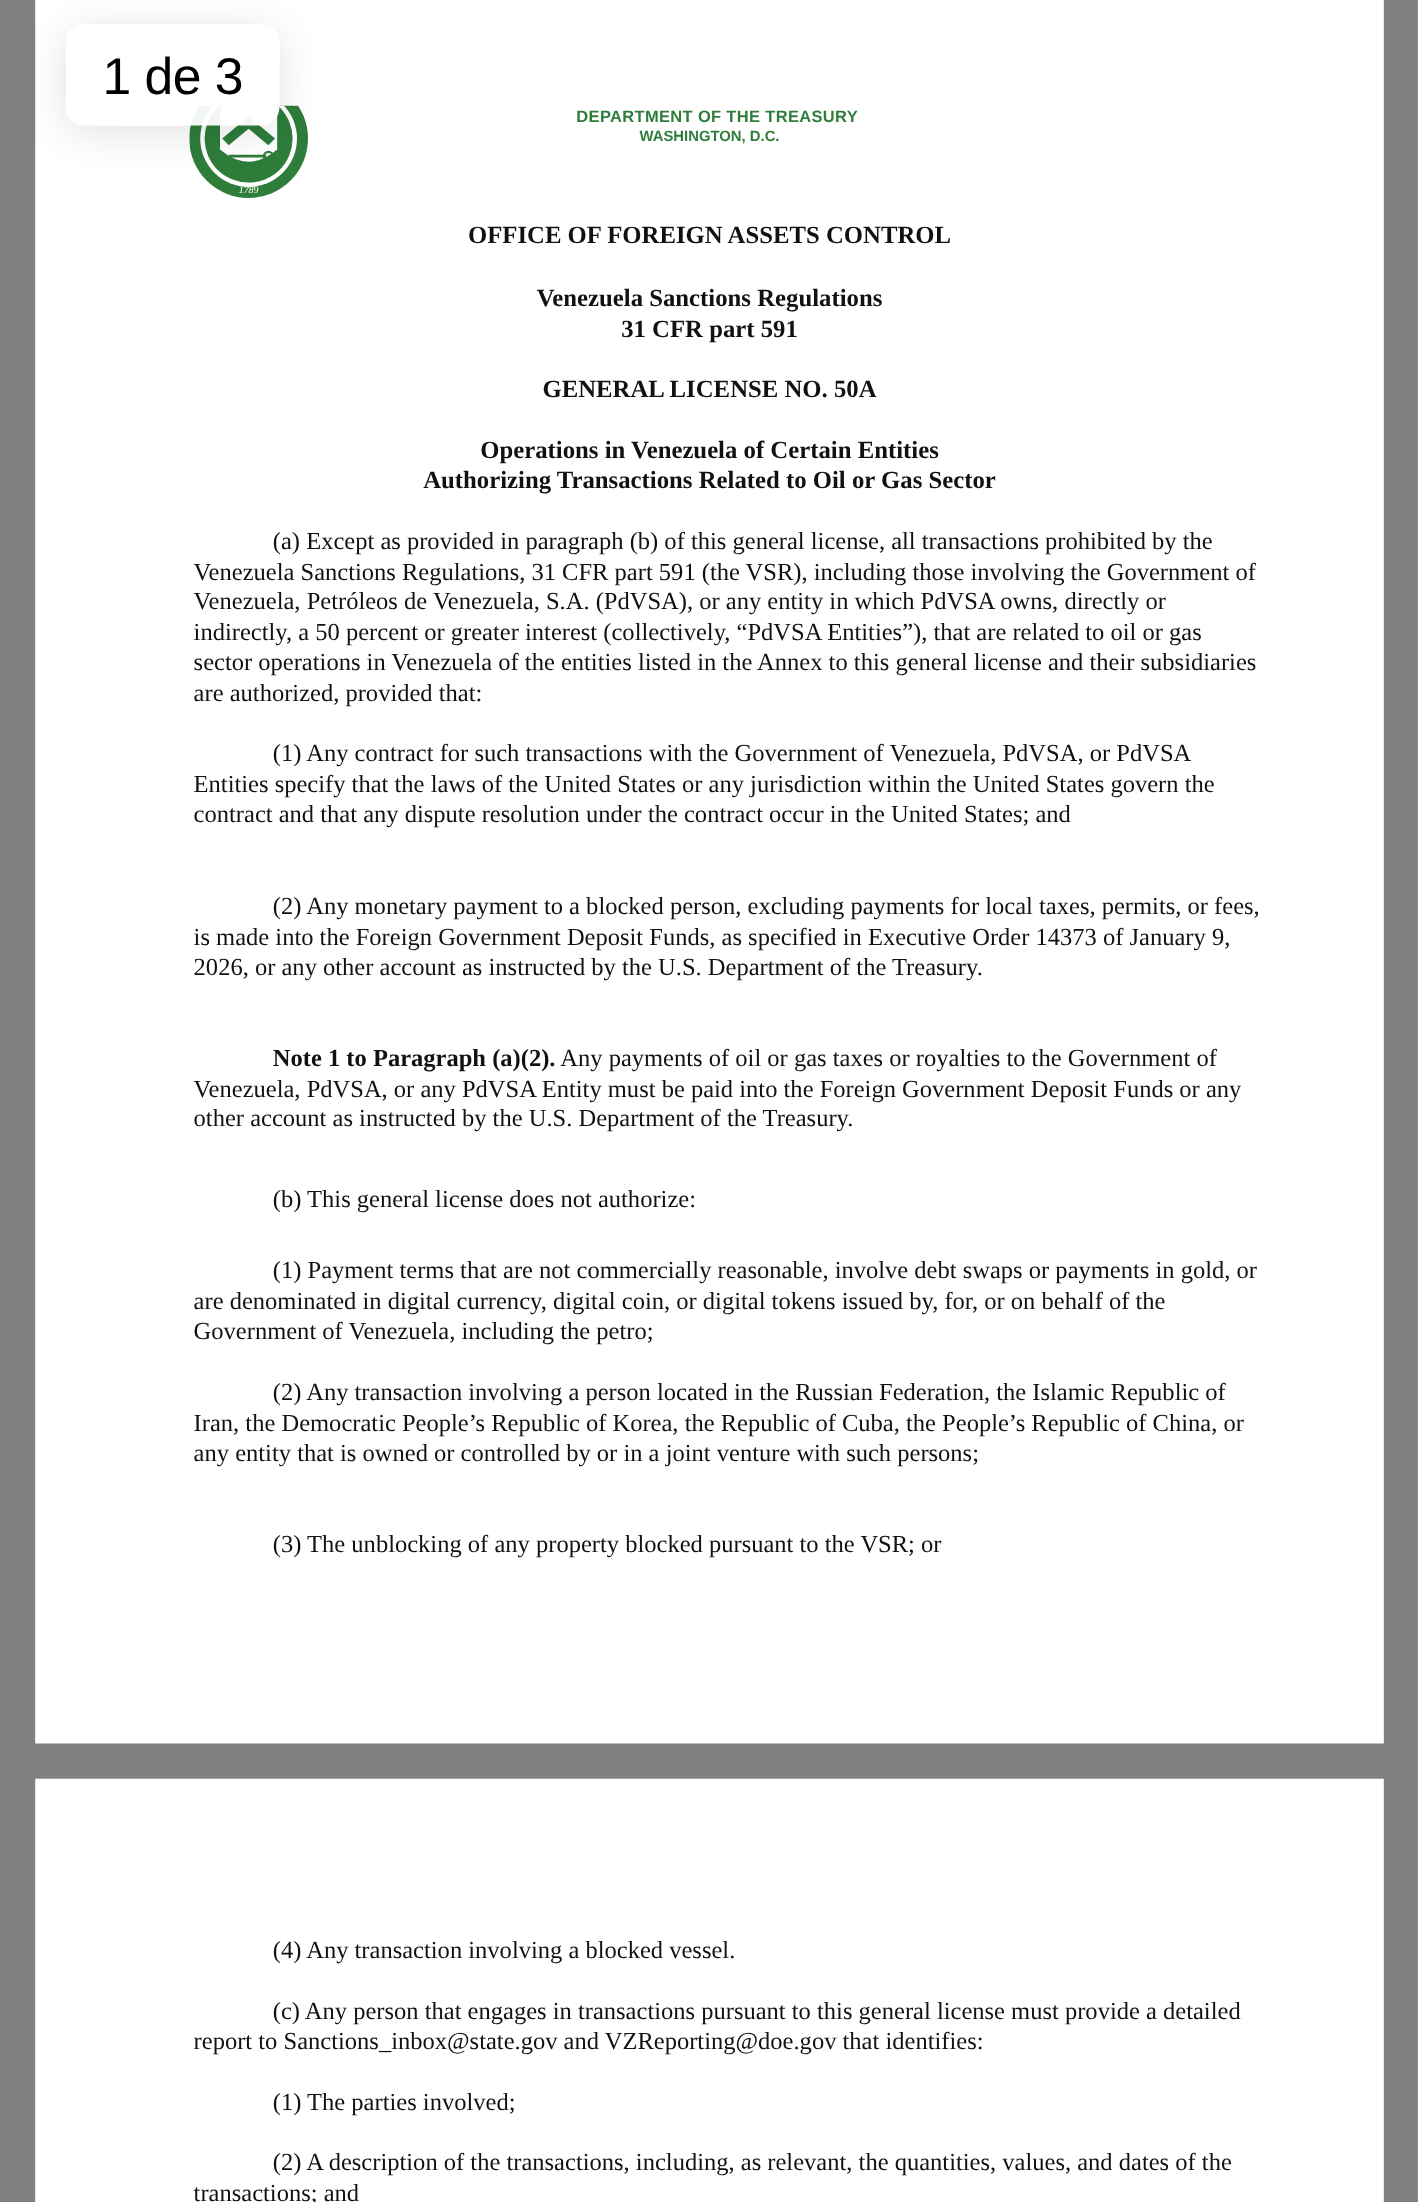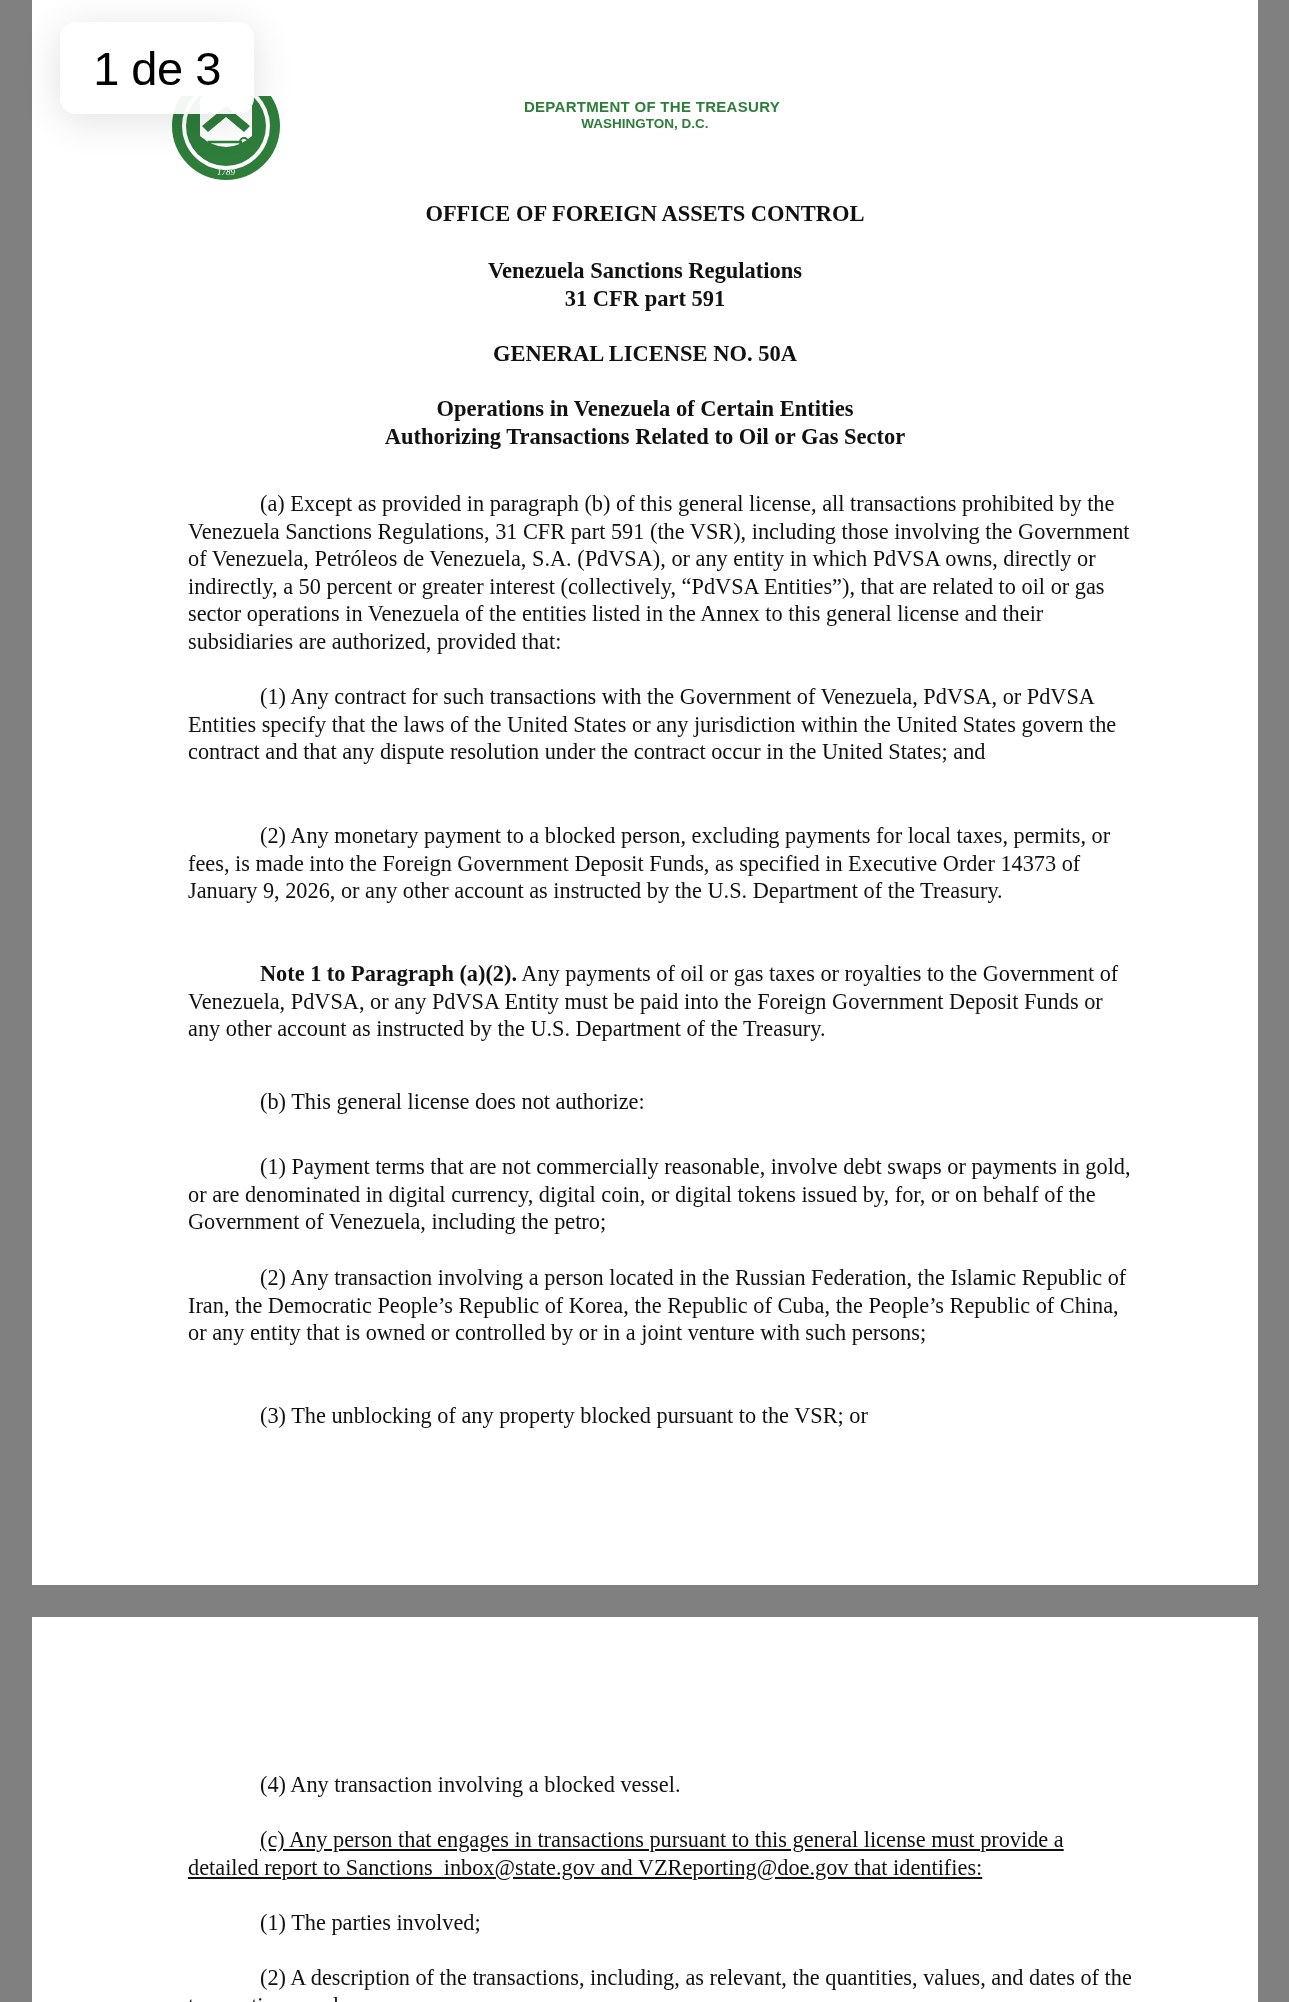--- a/index.html
+++ b/index.html
@@ -29,21 +29,21 @@
     position: absolute; left: 0; right: 0; top: 98px; text-align: center;
     font-family: "Liberation Sans", "DejaVu Sans", sans-serif; color: #2e7d3b; font-weight: bold;
   }
   .lh1 { font-size: 15px; letter-spacing: 0.3px; padding-left: 14px; }
   .lh2 { font-size: 13.5px; margin-top: 1px; padding-left: 0; }
   .center { position: absolute; left: 0; right: 0; text-align: center; font-weight: bold; font-size: 22.5px; line-height: 28px; }
   .body {
     position: absolute; left: 144px; width: 970px;
     font-size: 22.3px; line-height: 27.5px;
   }
-  .body p { margin: 12px; }
+  .body p { margin: 0; }
   .ind { text-indent: 72px; }
 </style>
 </head>
 <body>
 
 <div class="page" id="page1">
   <div class="seal">
     <svg width="108" height="86" viewBox="0 0 108 86">
       <circle cx="54" cy="30" r="54" fill="#2e7d3b"></circle>
       <circle cx="54" cy="30" r="44" fill="#ffffff"></circle>
@@ -95,21 +95,21 @@
   </div>
   <div class="body" style="top:1390px;">
     <p class="ind">(3) The unblocking of any property blocked pursuant to the VSR; or</p>
   </div>
 </div>
 
 <div class="page" id="page2">
   <div class="body" style="top:142px;">
     <p class="ind">(4) Any transaction involving a blocked vessel.</p>
   </div>
-  <div class="body" style="top:197px;text-decoration:underline;">
+  <div class="body" style="top:197px;">
     <p class="ind">(c) Any person that engages in transactions pursuant to this general license must provide a detailed report to Sanctions_inbox@state.gov and VZReporting@doe.gov that identifies:</p>
   </div>
   <div class="body" style="top:280px;">
     <p class="ind">(1) The parties involved;</p>
   </div>
   <div class="body" style="top:335px;">
     <p class="ind">(2) A description of the transactions, including, as relevant, the quantities, values, and dates of the transactions; and</p>
   </div>
 </div>
 

